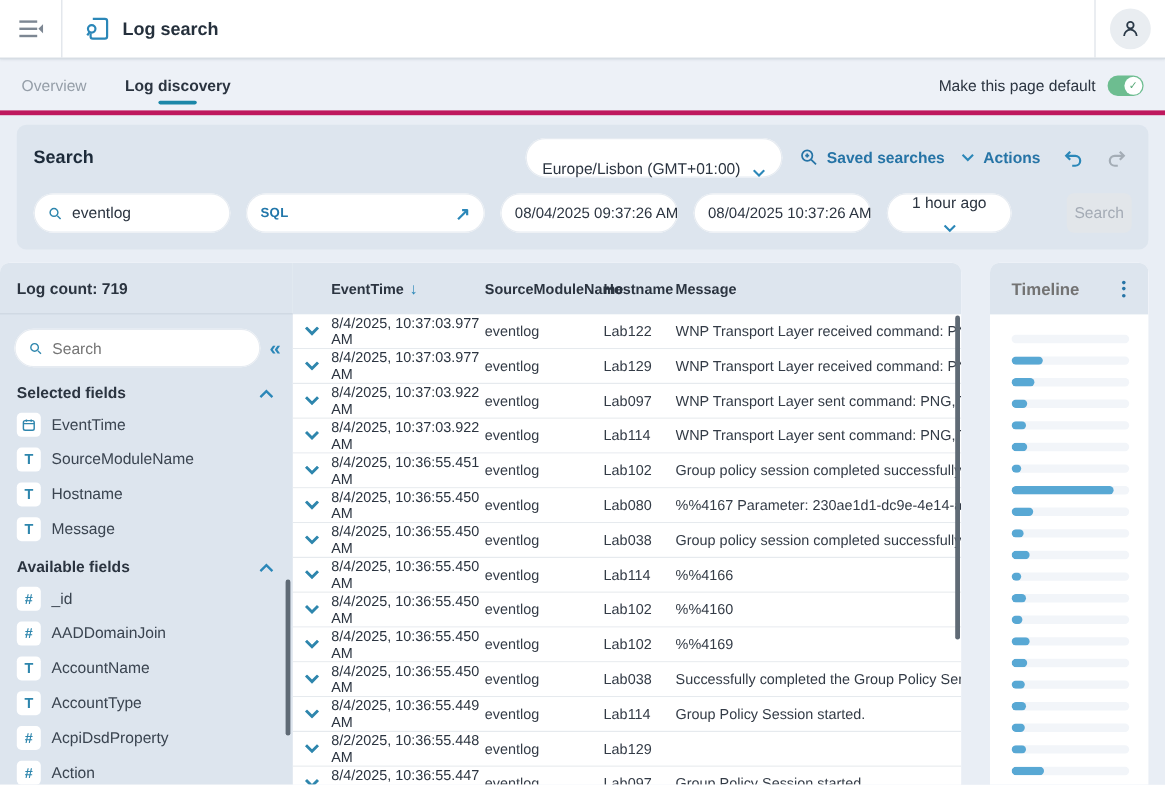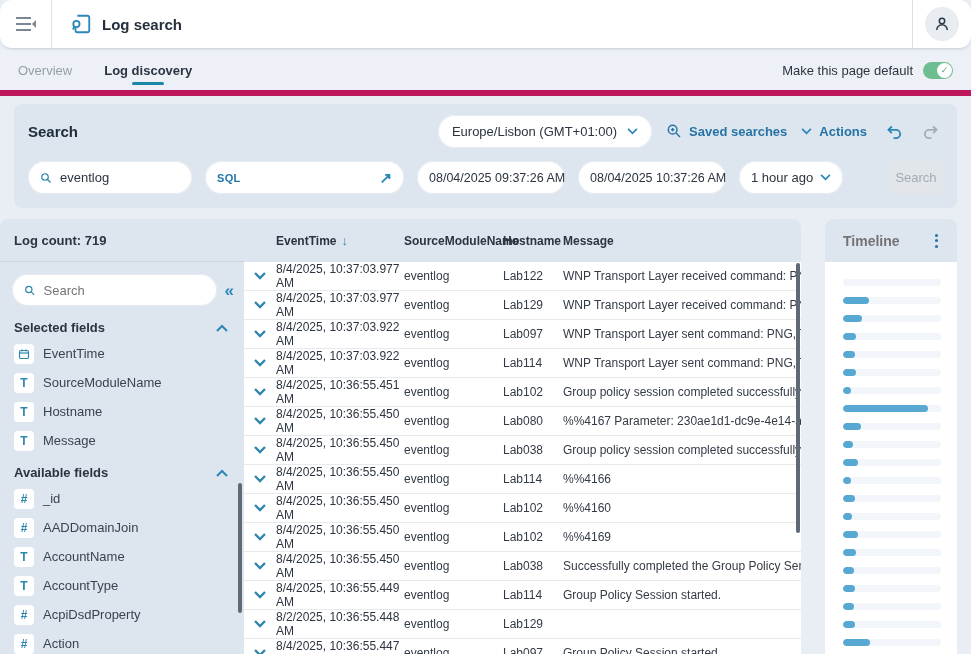--- a/index.html
+++ b/index.html
@@ -2,33 +2,33 @@
 <html><head>
 <meta charset="utf-8">
 <style>
   * { margin:0; padding:0; box-sizing:border-box; }
   html,body { width:971px; height:654px; }
   body { font-family:"Liberation Sans", sans-serif; background:#e9eef5; overflow:hidden; }
   .app { position:relative; width:971px; height:654px; }
 
   
   .topbar { position:absolute; left:0; top:0; width:971px; height:49px; background:#fff;
-            border-bottom:1px solid #cfd6de; display:flex; align-items:center; box-shadow:0 1px 2px rgba(40,60,80,.08); z-index:5;border-radius:12px;}
+            border-bottom:1px solid #cfd6de; display:flex; align-items:center; box-shadow:0 1px 2px rgba(40,60,80,.08); z-index:5;}
   .collapse-btn { width:52px; height:100%; display:flex; align-items:center; justify-content:center;
                   border-right:1px solid #dde2e8; cursor:pointer; }
   .app-title-wrap { display:flex; align-items:center; gap:10px; padding-left:18px; }
   .app-title { font-size:15px; font-weight:bold; color:#25303c; }
   .topbar-right { margin-left:auto; height:100%; display:flex; align-items:center;
                   border-left:1px solid #dde2e8; padding:0 12px; }
   .avatar { width:34px; height:34px; border-radius:50%; background:#e9edf1; display:flex;
             align-items:center; justify-content:center; cursor:pointer; }
 
   
   .tabbar { position:absolute; left:0; top:50px; width:971px; height:46px; background:#edf1f7;
-            border-bottom:6px solid #be185d; display:flex; align-items:stretch; }
+            border-bottom:4px solid #be185d; display:flex; align-items:stretch; }
   .tab { margin-left:16px; padding:0 2px; display:flex; flex-direction:column; justify-content:center;
          font-size:13px; color:#959ea8; cursor:pointer; position:relative; }
   .tab.second { margin-left:28px; }
   .tab.active { color:#2b3440; font-weight:bold; }
   .tab .underline { position:absolute; bottom:5px; left:50%; transform:translateX(-50%);
                     width:32px; height:3px; border-radius:2px; background:transparent; }
   .tab.active .underline { background:#1b87a8; }
   .tabbar-right { margin-left:auto; display:flex; align-items:center; gap:10px; padding-right:18px; }
   .default-label { font-size:13px; color:#2b3440; }
   .toggle { width:30px; height:17px; border-radius:9px; background:#6dbd90; position:relative; cursor:pointer; }
@@ -36,37 +36,37 @@
                   background:#fff; display:flex; align-items:center; justify-content:center;
                   font-size:9px; color:#58a877; }
 
   
   .search-panel { position:absolute; left:14px; top:104px; width:943px; height:104px;
                   background:#dde5ee; border-radius:8px; padding:10px 14px; }
   .sp-row1 { display:flex; align-items:center; height:34px; }
   .sp-title { font-size:15px; font-weight:bold; color:#1d2b3a; }
   .sp-right { margin-left:auto; display:flex; align-items:center; gap:14px; }
   .tz-pill { background:#fff; border-radius:17px; height:33px; padding:0 14px; display:flex;
-             align-items:center; gap:10px; font-size:13px; color:#2b3440; cursor:pointer;
+             align-items:flex-end; gap:10px; font-size:13px; color:#2b3440; cursor:pointer;
              box-shadow:0 0 0 1px #e6ebf1 inset; }
   .link-btn { display:flex; align-items:center; gap:7px; font-size:13px; color:#2674a6;
               font-weight:bold; cursor:pointer; }
   .icon-btn { width:24px; height:24px; display:flex; align-items:center; justify-content:center; cursor:pointer; }
   .sp-row2 { display:flex; align-items:center; gap:13px; margin-top:13px; }
   .pill { background:#fff; border-radius:17px; height:33px; display:flex; align-items:center;
           padding:0 12px; font-size:13px; color:#2b3440; box-shadow:0 0 0 1px #e6ebf1 inset; }
   .query-pill { width:164px; gap:8px; }
   .query-pill input { border:none; outline:none; width:100%; font-size:13px; color:#2b3440;
                       font-family:"Liberation Sans",sans-serif; background:transparent; }
   .sql-pill { width:199px; justify-content:space-between; cursor:pointer; }
   .sql-label { font-size:11px; font-weight:bold; color:#2277aa; letter-spacing:.3px; }
   .expand-arrow { color:#2b87b8; font-size:15px; font-weight:bold; }
   .date-pill { width:148px; justify-content:space-between; cursor:text; white-space:nowrap; }
   .date-pill .date-text { font-size:12.5px; }
-  .select-pill { width:104px; justify-content:space-between; cursor:pointer; }
+  .select-pill { width:104px; justify-content:space-between; cursor:pointer;flex-direction:column; }
   .search-btn { margin-left:auto; height:33px; width:54px; border:none; border-radius:6px;
                 background:#e2e6ea; color:#a4abb5; font-size:13px; font-family:"Liberation Sans",sans-serif; }
 
   
   .log-panel { position:absolute; left:0; top:219px; width:801px; height:435px;
                border-radius:8px 8px 0 0; overflow:hidden; display:flex; background:#fff; }
   .sidebar { width:244px; background:#dde5ee; flex-shrink:0; position:relative; }
   .sidebar-header { height:43px; border-bottom:1px solid #cdd6e0; display:flex; align-items:center;
                     padding:0 14px; font-size:13px; font-weight:bold; color:#2b3440; }
   .sidebar-search-row { display:flex; align-items:center; padding:12px 10px 4px 12px; gap:8px; }

